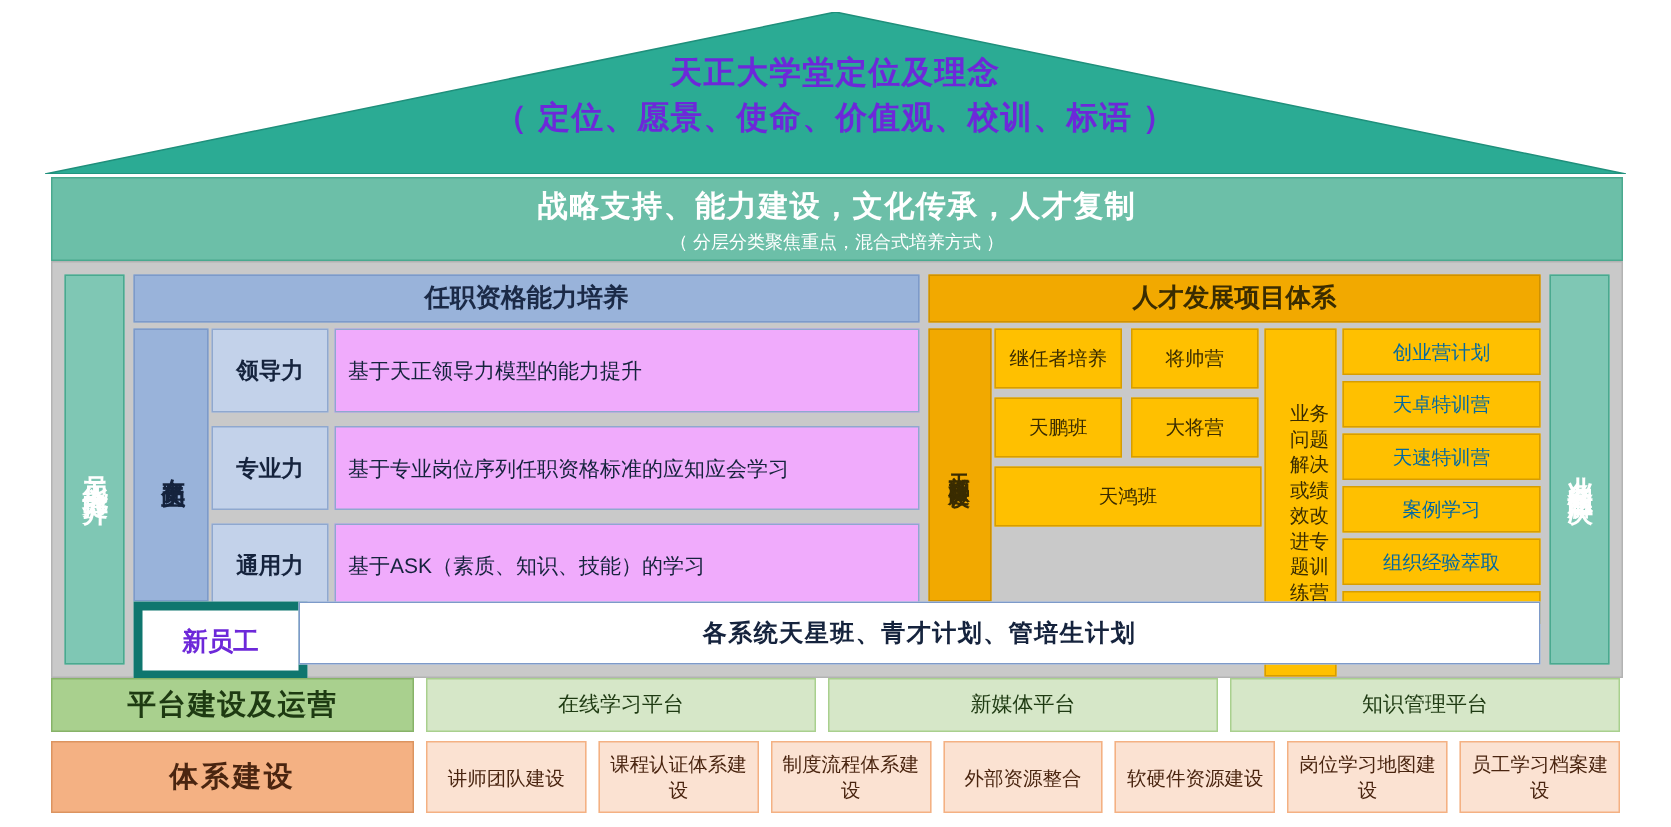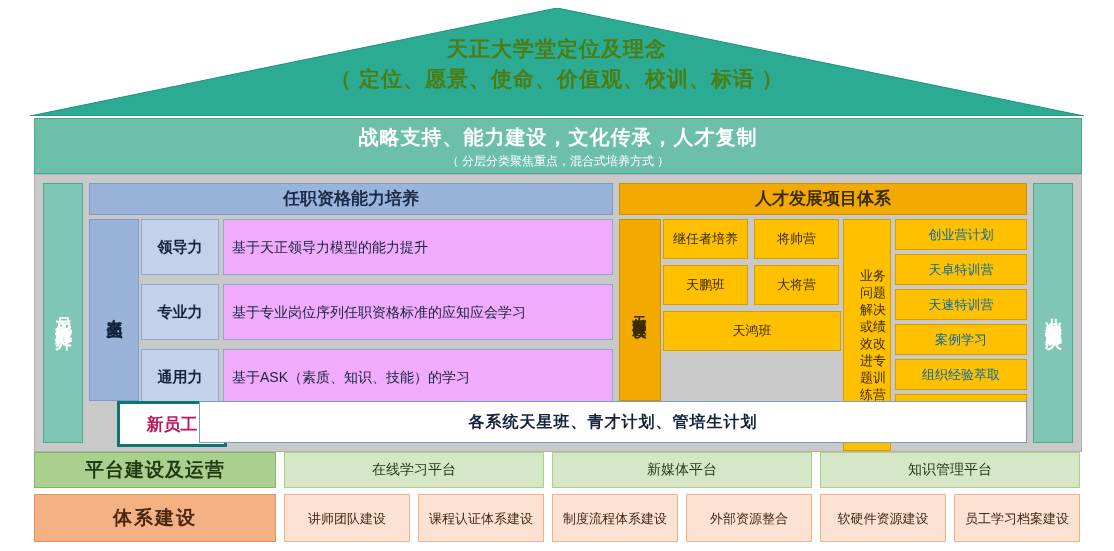--- a/index.html
+++ b/index.html
@@ -11,21 +11,21 @@
   }
   .stage{position:relative;width:1114px;height:551px;}
 
   
   .roof{
     position:absolute;left:30px;top:8px;width:1054px;height:108px;
   }
   .roof svg{position:absolute;left:0;top:0;}
   .roof-text{
     position:absolute;left:0;top:26px;width:100%;
-    text-align:center;color:#4d7c0f;font-weight:bold;
+    text-align:center;color:#6d28d9;font-weight:bold;
     font-size:21px;line-height:30px;letter-spacing:1px;
   }
 
   
   .band{
     position:absolute;left:34px;top:118px;width:1046px;height:54px;
     background:#6cbfa8;border:1px solid #4aa98f;
     color:#ffffff;text-align:center;
   }
   .band .b1{font-size:20px;font-weight:bold;padding-top:5px;letter-spacing:1px;}
@@ -116,23 +116,23 @@
     background:#ffc000;border:1px solid #d79d00;color:#0369a1;
     font-size:13px;height:29px;margin-bottom:4px;
     display:flex;align-items:center;justify-content:center;text-align:center;
   }
   .s-cell.dots{font-size:12px;height:20px;margin-bottom:0;}
 
   
   .newrow{position:absolute;left:0;right:0;bottom:0;height:40px;}
   .newemp{
     position:absolute;left:0;top:0;width:104px;height:40px;
-    background:#ffffff;border:3px solid #0f766e;color:#be185d;
+    background:#ffffff;border:6px solid #0f766e;color:#6d28d9;
     font-weight:bold;font-size:17px;
-    display:flex;align-items:center;justify-content:center;margin-left:28px;
+    display:flex;align-items:center;justify-content:center;
   }
   .newdesc{
     position:absolute;left:110px;top:0;right:0;height:40px;
     background:#ffffff;border:1px solid #7d9ac9;color:#15233d;
     font-weight:bold;font-size:16px;
     display:flex;align-items:center;justify-content:center;letter-spacing:1px;
   }
 
   
   .platform{
@@ -257,16 +257,17 @@
     <div class="plat-cell">知识管理平台</div>
   </div>
 
   <div class="system">
     <div class="sys-label">体系建设</div>
     <div class="sys-cell">讲师团队建设</div>
     <div class="sys-cell">课程认证体系建设</div>
     <div class="sys-cell">制度流程体系建设</div>
     <div class="sys-cell">外部资源整合</div>
     <div class="sys-cell">软硬件资源建设</div>
+    <div class="sys-cell">岗位学习地图建设</div>
     <div class="sys-cell">员工学习档案建设</div>
   </div>
 
 </div>
 
 </body></html>

